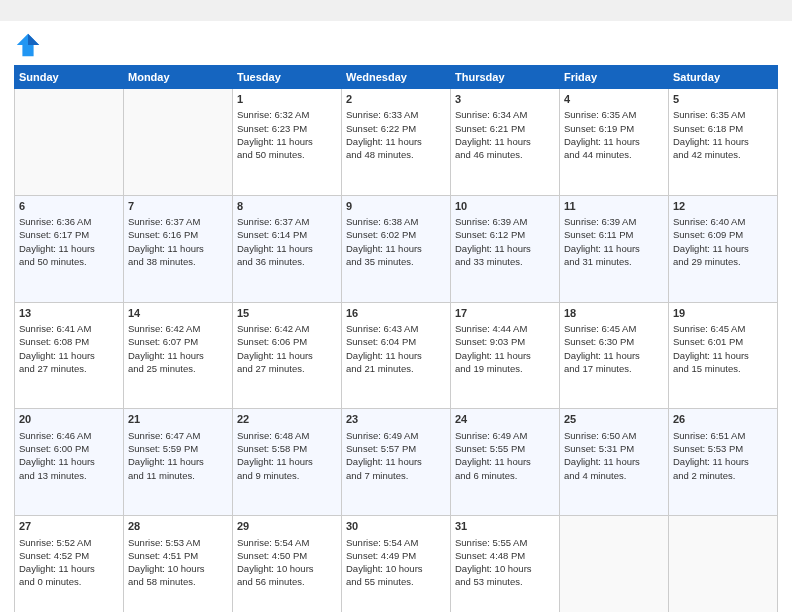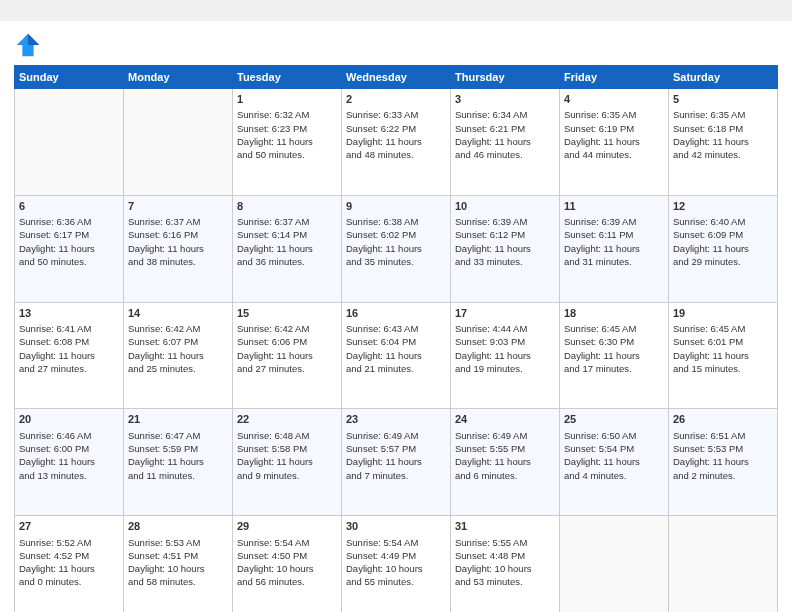--- a/index.html
+++ b/index.html
@@ -305,21 +305,21 @@
           <td>
             <span class="day-num">24</span>
             <div>Sunrise: 6:49 AM</div>
             <div>Sunset: 5:55 PM</div>
             <div>Daylight: 11 hours</div>
             <div>and 6 minutes.</div>
           </td>
           <td>
             <span class="day-num">25</span>
             <div>Sunrise: 6:50 AM</div>
-            <div>Sunset: 5:54 PM</div>
+            <div>Sunset: 5:31 PM</div>
             <div>Daylight: 11 hours</div>
             <div>and 4 minutes.</div>
           </td>
           <td>
             <span class="day-num">26</span>
             <div>Sunrise: 6:51 AM</div>
             <div>Sunset: 5:53 PM</div>
             <div>Daylight: 11 hours</div>
             <div>and 2 minutes.</div>
           </td>

